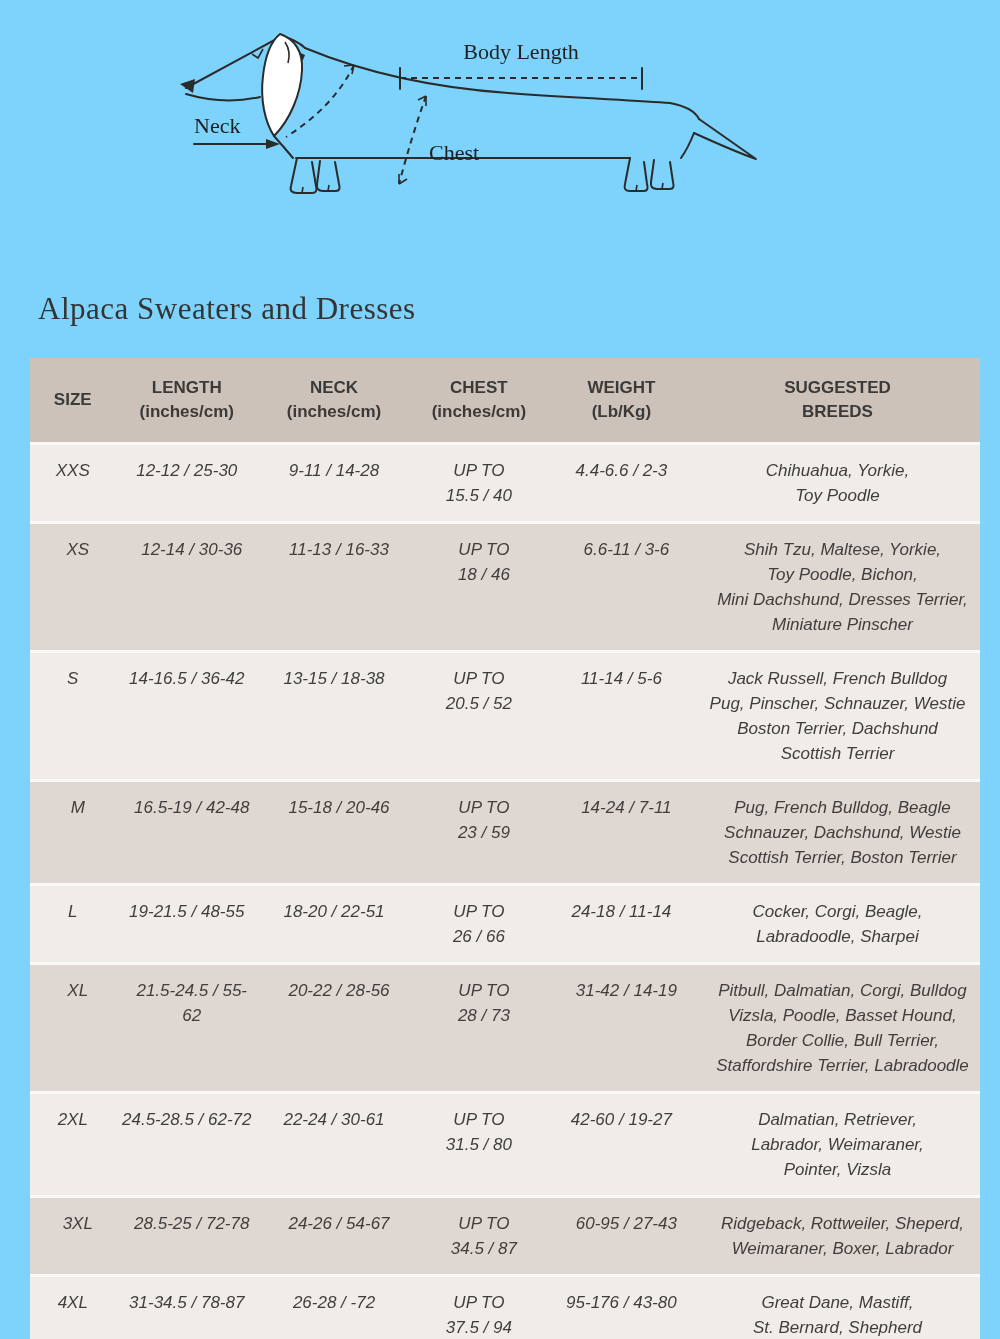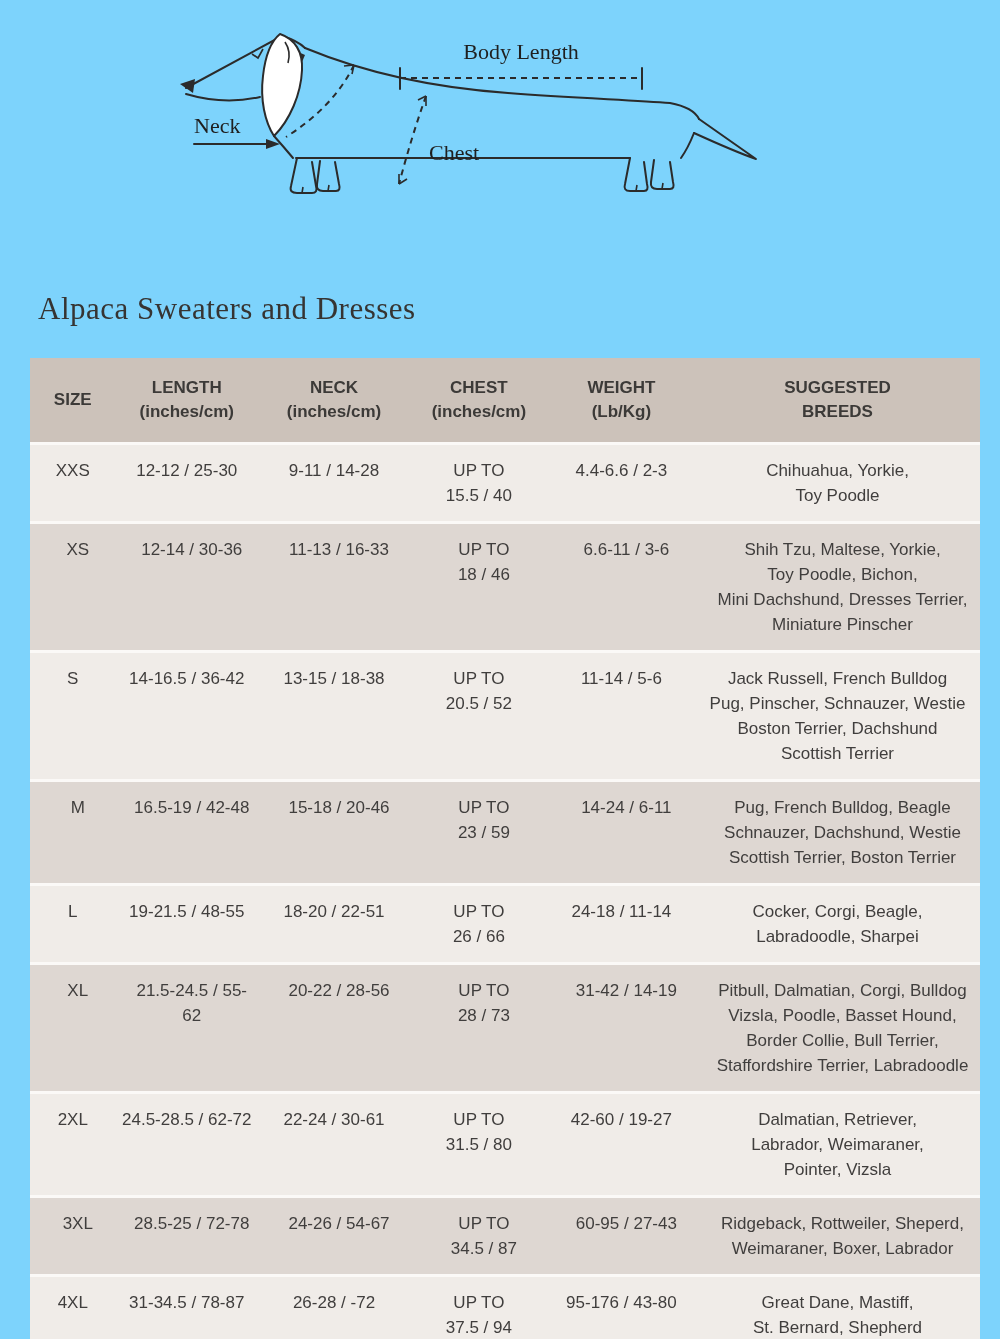--- a/index.html
+++ b/index.html
@@ -56,20 +56,21 @@
     vertical-align: middle;
     white-space: pre-line;
   }
   .size-chart td {
     padding: 13px 6px;
     line-height: 25px;
     text-align: center;
     vertical-align: top;
     white-space: pre-line;
     border-top: 3px solid #fbf9f7;
+    font-style: italic;
   }
   tr.row-light td { background: #f0ece8; }
   tr.row-dark  td { background: #ded7d2; padding-left: 16px; }
 </style>
 </head>
 <body>
 
 <div class="page">
 
   <div class="diagram-wrap">
@@ -184,21 +185,21 @@
 Pug, Pinscher, Schnauzer, Westie
 Boston Terrier, Dachshund
 Scottish Terrier</td>
       </tr>
       <tr class="row-dark">
         <td>M</td>
         <td>16.5-19 / 42-48</td>
         <td>15-18 / 20-46</td>
         <td>UP TO
 23 / 59</td>
-        <td>14-24 / 6-11</td>
+        <td>14-24 / 7-11</td>
         <td>Pug, French Bulldog, Beagle
 Schnauzer, Dachshund, Westie
 Scottish Terrier, Boston Terrier</td>
       </tr>
       <tr class="row-light">
         <td>L</td>
         <td>19-21.5 / 48-55</td>
         <td>18-20 / 22-51</td>
         <td>UP TO
 26 / 66</td>

